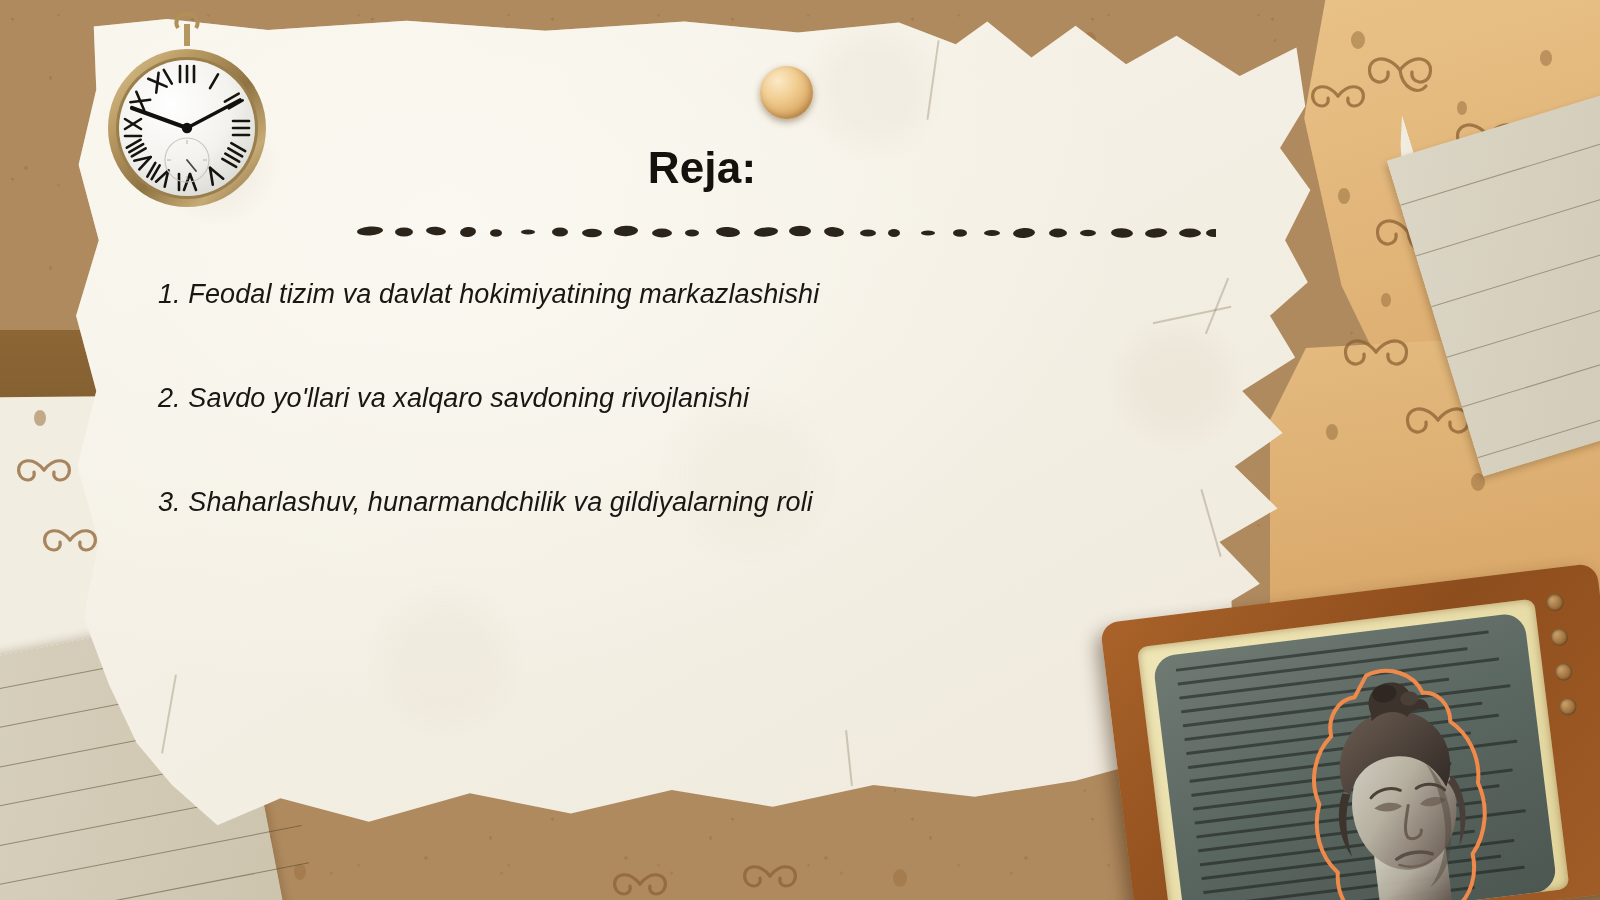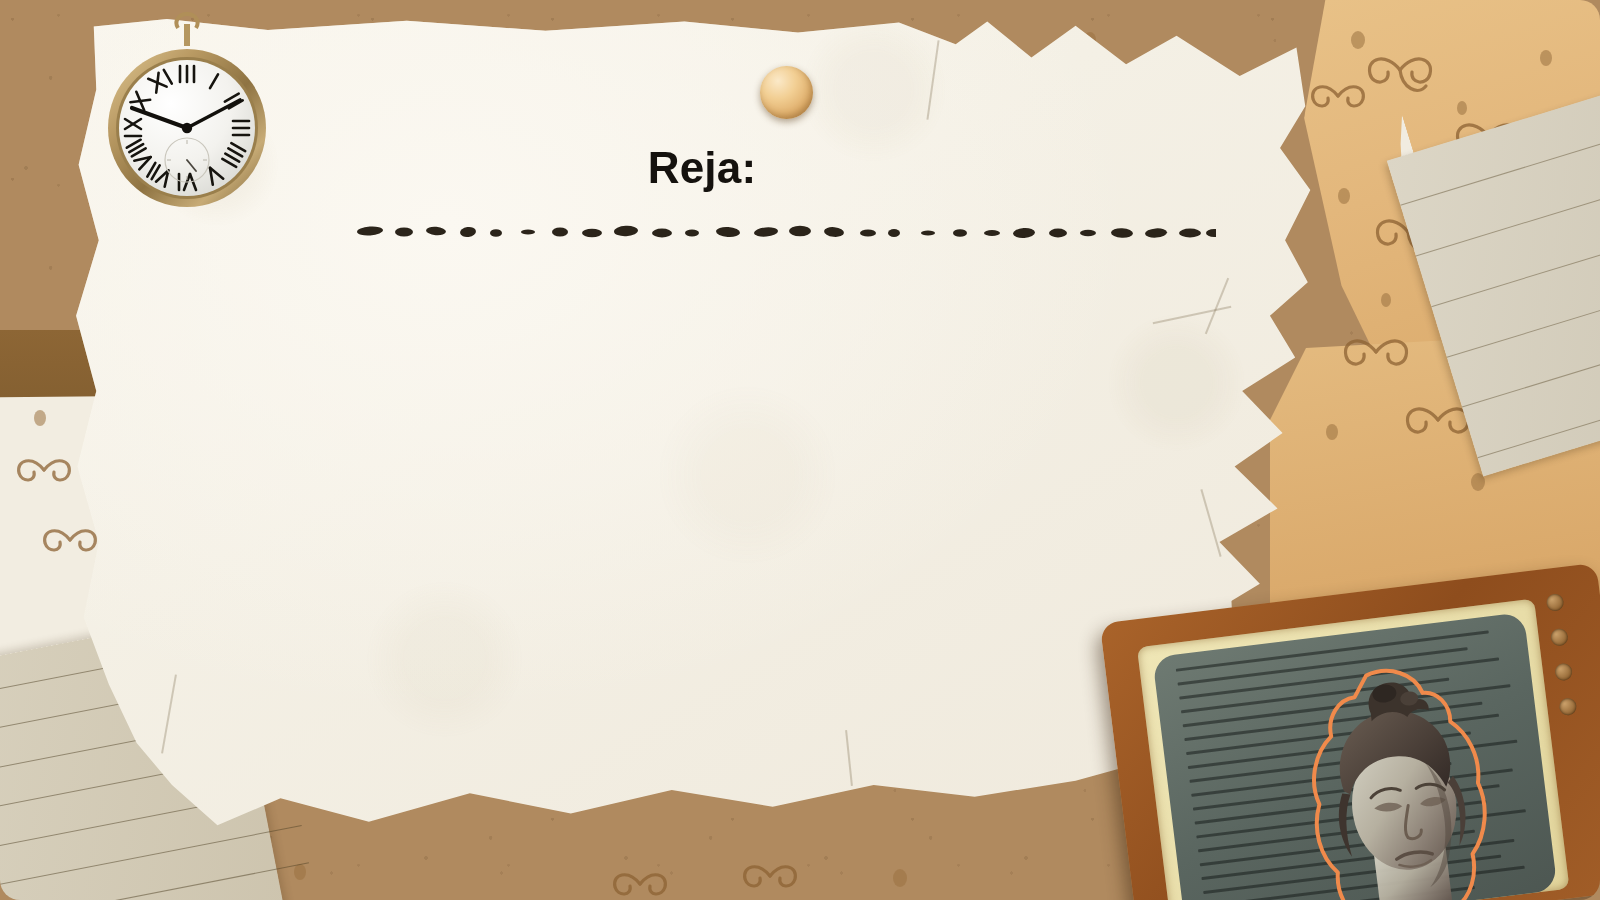--- a/index.html
+++ b/index.html
@@ -2,21 +2,21 @@
 <html><head>
 <meta charset="utf-8">
 <title>Reja Slide</title>
 <style>
   * { margin:0; padding:0; box-sizing:border-box; }
   html,body {
     width:1600px; height:900px; overflow:hidden;
     font-family:"Liberation Sans", sans-serif;
     background:#b08a5f;
   }
-  #stage { position:relative; width:1600px; height:900px; overflow:hidden;border-radius:20px; }
+  #stage { position:relative; width:1600px; height:900px; overflow:hidden; }
 
   
   .bg-base {
     position:absolute; inset:0;
     background:
       radial-gradient(ellipse at 18% 88%, rgba(120,86,42,.55) 0%, rgba(120,86,42,0) 42%),
       radial-gradient(ellipse at 92% 70%, rgba(150,108,55,.40) 0%, rgba(150,108,55,0) 45%),
       linear-gradient(115deg,#a8reset 0%,#a8825a 0%, #b38c60 30%, #a87f53 60%, #9c7548 100%);
   }
   .bg-noise {
@@ -345,20 +345,25 @@
         <ellipse cx="668" cy="17" rx="11" ry="5.0" transform="rotate(-4 668 17)"></ellipse>
         <ellipse cx="702" cy="17" rx="9" ry="4.4"></ellipse>
         <ellipse cx="732" cy="17" rx="8" ry="3.2"></ellipse>
         <ellipse cx="766" cy="17" rx="11" ry="4.8" transform="rotate(3 766 17)"></ellipse>
         <ellipse cx="800" cy="17" rx="11" ry="4.6" transform="rotate(-4 800 17)"></ellipse>
         <ellipse cx="834" cy="17" rx="11" ry="4.4"></ellipse>
         <ellipse cx="858" cy="17" rx="8" ry="4.0"></ellipse>
       </g>
     </svg>
 
+    <div class="list">
+      <div class="list-item">1. Feodal tizim va davlat hokimiyatining markazlashishi</div>
+      <div class="list-item">2. Savdo yo'llari va xalqaro savdoning rivojlanishi</div>
+      <div class="list-item">3. Shaharlashuv, hunarmandchilik va gildiyalarning roli</div>
+    </div>
   </div>
 
   <div class="pin"></div>
 
   <svg class="clock" viewBox="0 0 190 200">
     <defs>
       <linearGradient id="bez" x1="0" y1="0" x2="1" y2="1">
         <stop offset="0%" stop-color="#e0c894"></stop>
         <stop offset="28%" stop-color="#b99a63"></stop>
         <stop offset="55%" stop-color="#8e7342"></stop>

